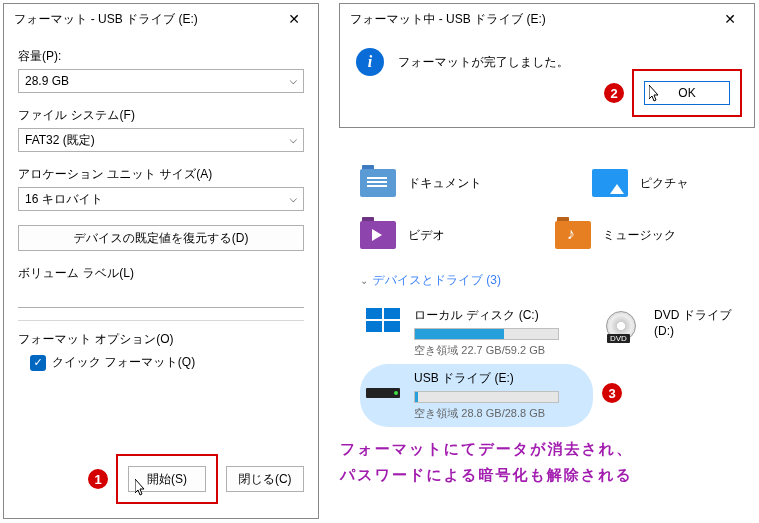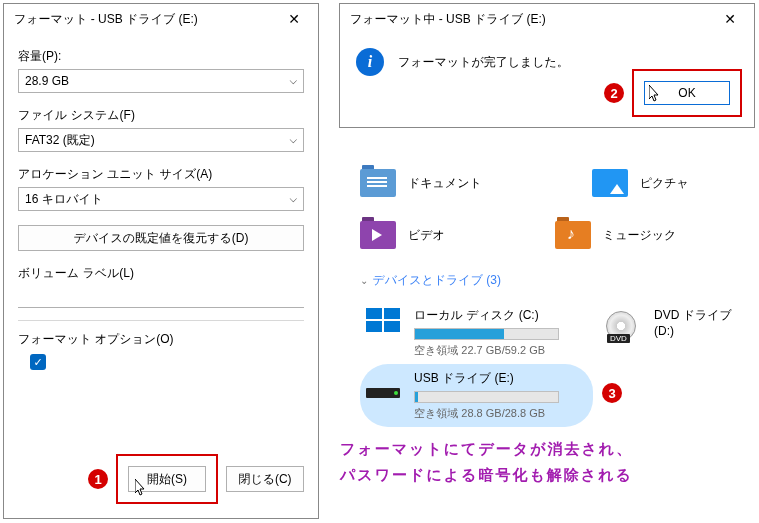--- a/index.html
+++ b/index.html
@@ -112,20 +112,21 @@
     </div>
 
     <span class="lbl">ボリューム ラベル(L)</span>
     <div class="input-line"></div>
 
     <div class="divider"></div>
 
     <span class="lbl">フォーマット オプション(O)</span>
     <div class="opt-row">
       <span class="chk">✓</span>
+      <span>クイック フォーマット(Q)</span>
     </div>
   </div>
   <div class="dlg-footer">
     <span class="num-badge">1</span>
     <span class="red-box">
       <span class="btn" style="position:relative;">
         <span>開始(S)</span>
         <span class="cursor" style="position:absolute; left:6px; bottom:-6px;">
           <svg width="14" height="18" viewBox="0 0 14 18">
               <path d="M0 0 L0 14 L3 11 L5 16 L7 15 L5 10 L9 10 Z" fill="#fff" stroke="#000" stroke-width="1"></path>

